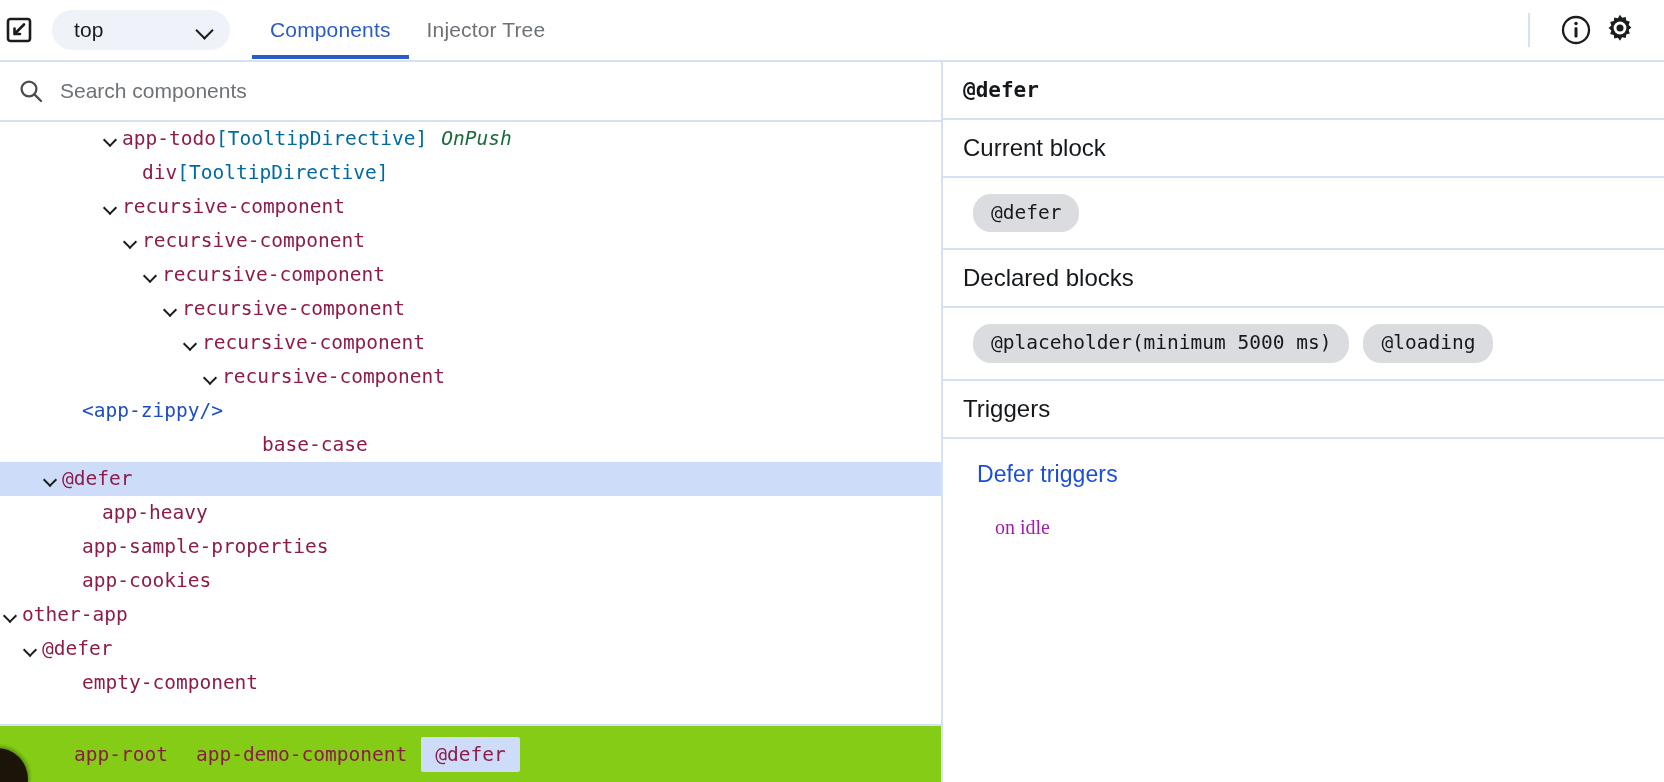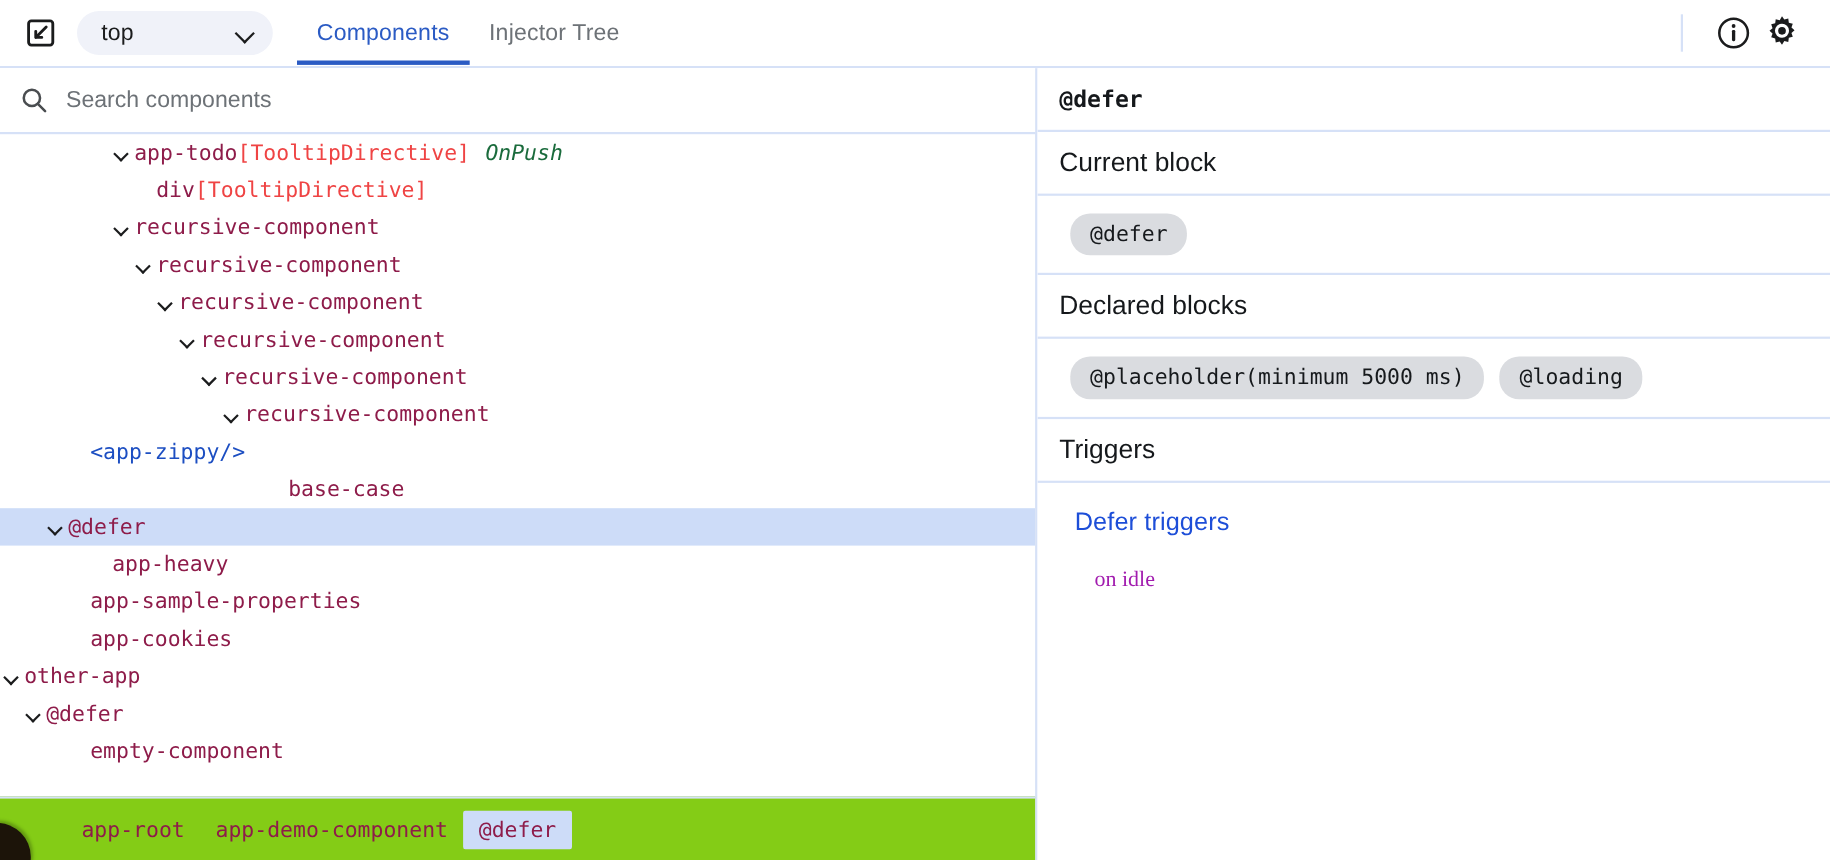--- a/index.html
+++ b/index.html
@@ -24,21 +24,21 @@
 
   
   .toolbar {
     height: 62px;
     min-height: 62px;
     display: flex;
     align-items: center;
     background: #ffffff;
     border-bottom: 2px solid #d6e1f7;
     position: relative;
-    padding-left: 20px;
+    padding-left: 2px;
   }
 
   .select-frame-btn {
     width: 34px;
     height: 34px;
     display: flex;
     align-items: center;
     justify-content: center;
     border-radius: 6px;
     cursor: pointer;
@@ -220,21 +220,21 @@
     left: 5px;
     top: 13px;
     width: 8px;
     height: 8px;
     border-right: 2px solid #1b1c1d;
     border-bottom: 2px solid #1b1c1d;
     transform: rotate(45deg);
   }
 
   .node-name   { color: #8e1c4a; }
-  .node-dir    { color: #ef4444; }
+  .node-dir    { color: #0369a1; }
   .node-flag   { color: #1a6b3c; font-style: italic; font-family: "DejaVu Sans Mono", monospace; margin-left: 14px; }
   .node-proj   { color: #1c4ec2; }
 
   
   .breadcrumb-bar {
     height: 58px;
     min-height: 58px;
     display: flex;
     align-items: center;
     background: #84cc16;

